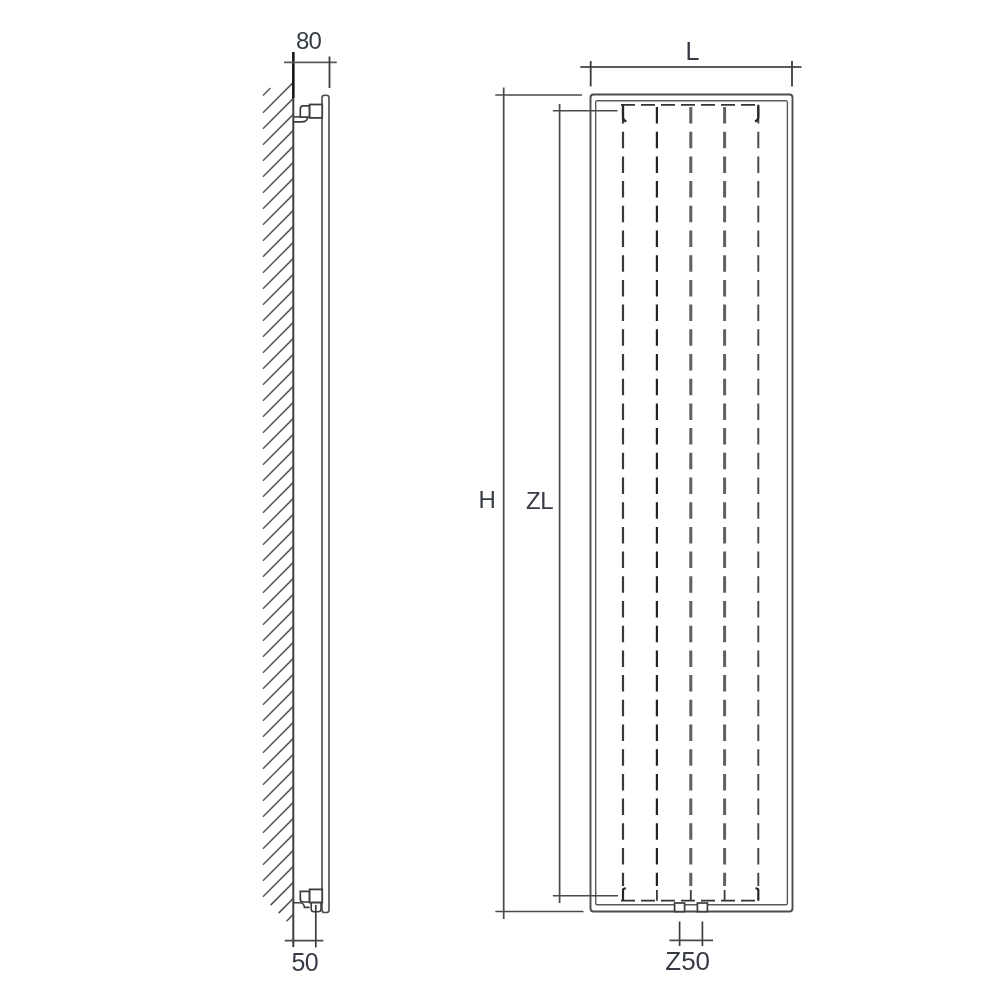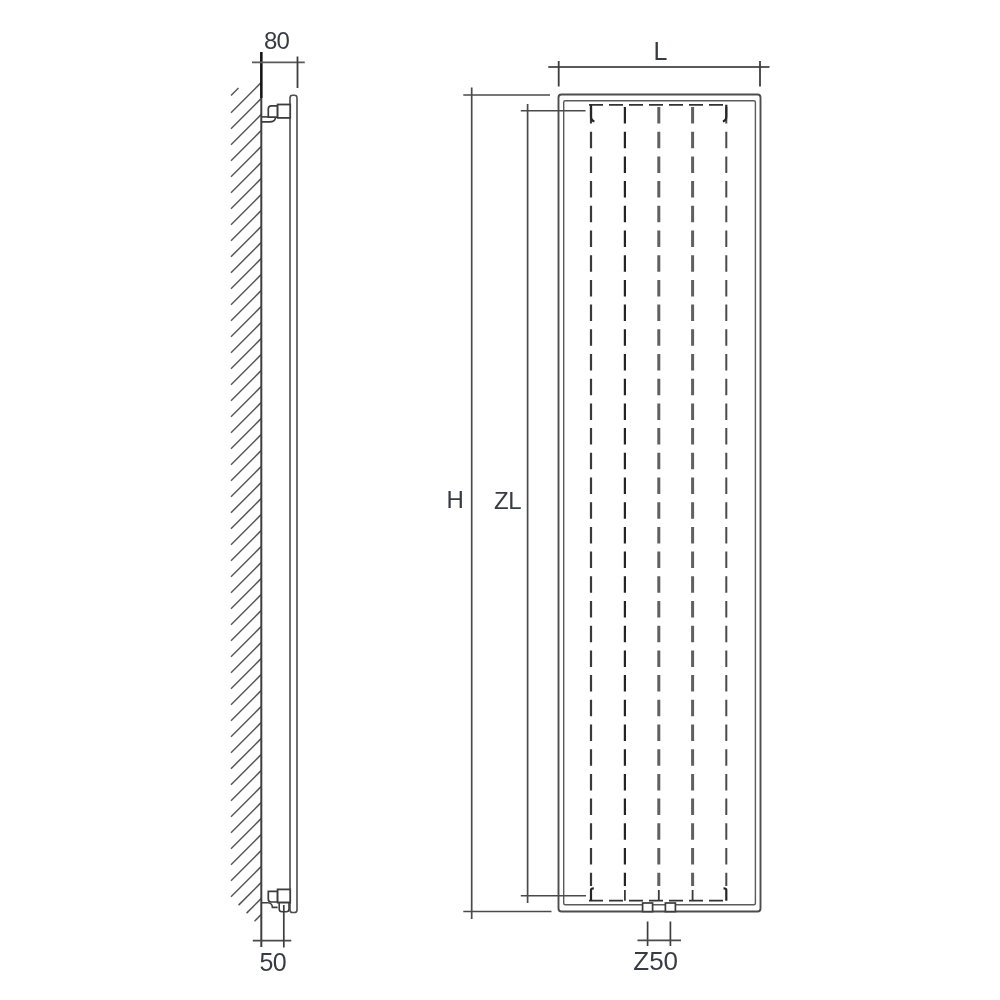--- a/index.html
+++ b/index.html
@@ -1,16 +1,16 @@
 <!DOCTYPE html>
 <html><head>
 <meta charset="utf-8">
 <style>
   html,body{margin:0;padding:0;background:#ffffff;}
-  #canvas{width:888px;height:1000px;position:relative;background:#ffffff;}
+  #canvas{width:888px;height:1000px;position:relative;background:#ffffff;padding-left:32px;}
   text{font-family:"Liberation Sans",sans-serif;fill:#363b44;}
 </style>
 </head>
 <body>
 <div id="canvas">
 <svg width="1000" height="1000" viewBox="0 0 1000 1000" xmlns="http://www.w3.org/2000/svg">
 
   <g stroke="#565656" stroke-width="1.5">
     <line x1="261.3" y1="82.4" x2="231.0" y2="112.7"></line>
     <line x1="261.3" y1="98.4" x2="231.0" y2="128.7"></line>

